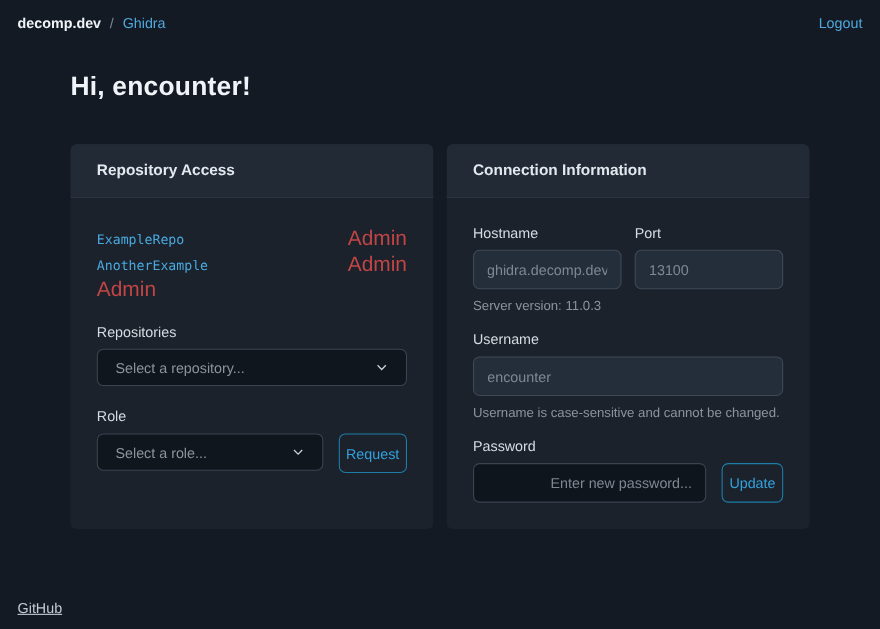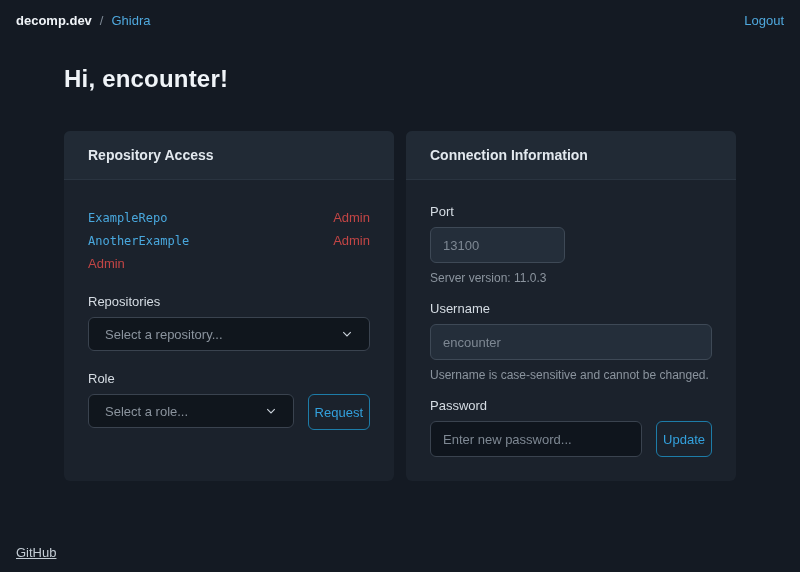--- a/index.html
+++ b/index.html
@@ -58,21 +58,21 @@
     margin-bottom: 7px;
     line-height: 16px;
   }
   .repo-name {
     font-family: "DejaVu Sans Mono", "Liberation Mono", monospace;
     font-size: 12px;
     color: #49a8de;
     text-decoration: none;
     cursor: pointer;
   }
-  .repo-role { font-size: 13px; color: #c24545; }
+  .repo-role { font-size: 19px; color: #c24545; }
   
   .field-label { display: block; font-size: 13px; color: #d5dce3; margin-bottom: 8px; }
   .mt-22 { margin-top: 22px; }
   .mt-20 { margin-top: 20px; }
   .mt-16 { margin-top: 16px; }
   .select {
     height: 34px;
     background: #10161d;
     border: 1px solid #3a434f;
     border-radius: 6px;
@@ -180,33 +180,37 @@
     </div>
   </section>
 
   <section class="card">
     <div class="card-header">
       <span class="card-title">Connection Information</span>
     </div>
     <div class="card-body">
       <div class="grid-2">
         <div>
+          <label class="field-label">Hostname</label>
+          <input class="text-input input-disabled" type="text" disabled="" value="ghidra.decomp.dev" style="">
+        </div>
+        <div>
           <label class="field-label">Port</label>
           <input class="text-input input-disabled" type="text" disabled="" value="13100" style="">
         </div>
       </div>
       <div class="hint">Server version: 11.0.3</div>
 
       <label class="field-label mt-16">Username</label>
       <input class="text-input input-disabled" type="text" disabled="" value="encounter" style="">
       <div class="hint">Username is case-sensitive and cannot be changed.</div>
 
       <label class="field-label mt-16">Password</label>
       <div class="inline-row">
-        <input class="text-input input-active" type="password" style="flex: 1 1 auto;" placeholder="Enter new password...">
+        <input class="text-input input-active" type="password" style="flex: 1 1 auto; text-align: right;" placeholder="Enter new password...">
         <button class="btn-outline-blue">Update</button>
       </div>
     </div>
   </section>
 
 </div>
 
 <div class="footer">
   <a href="#">GitHub</a>
 </div>

